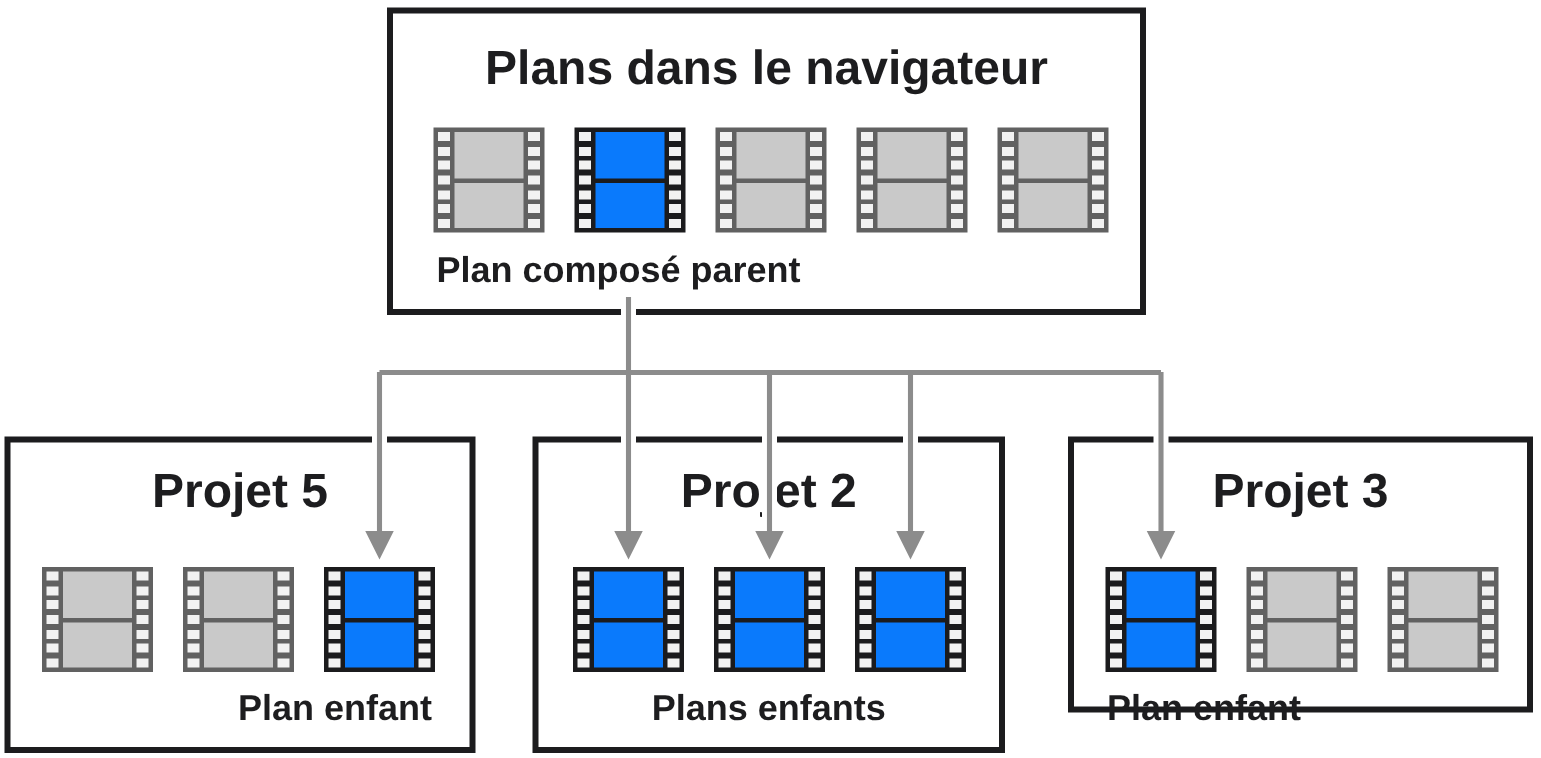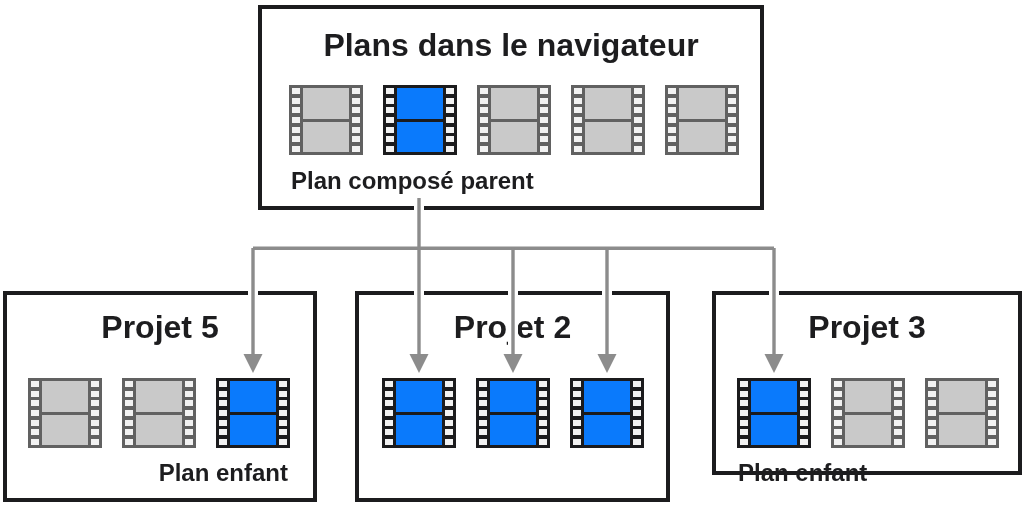--- a/index.html
+++ b/index.html
@@ -337,20 +337,21 @@
             <div class="hole"></div>
             <div class="hole"></div>
             <div class="hole"></div>
           </div>
           <div class="frames">
             <div class="frame"></div>
             <div class="frame"></div>
           </div>
         </div>
       </div>
+    <div class="clip-label">Plans enfants</div>
   </div>
 
   <div class="box project" id="project-3">
     <div class="box-title">Projet 3</div>
     <div class="strip-row">
         <div class="strip strip--blue">
           <div class="holes holes--left">
             <div class="hole"></div>
             <div class="hole"></div>
             <div class="hole"></div>

